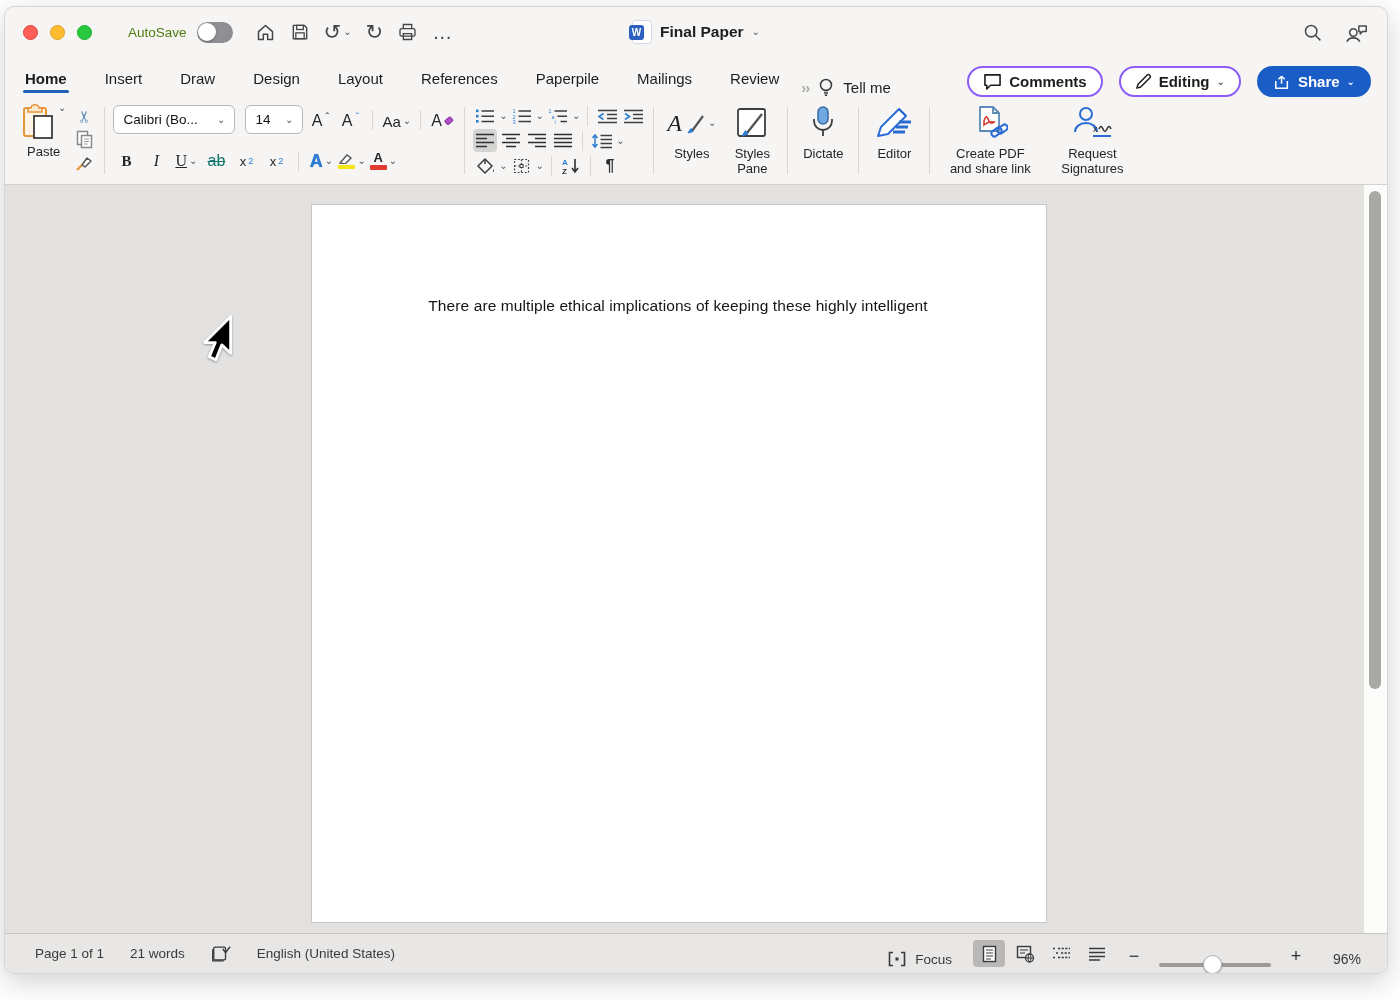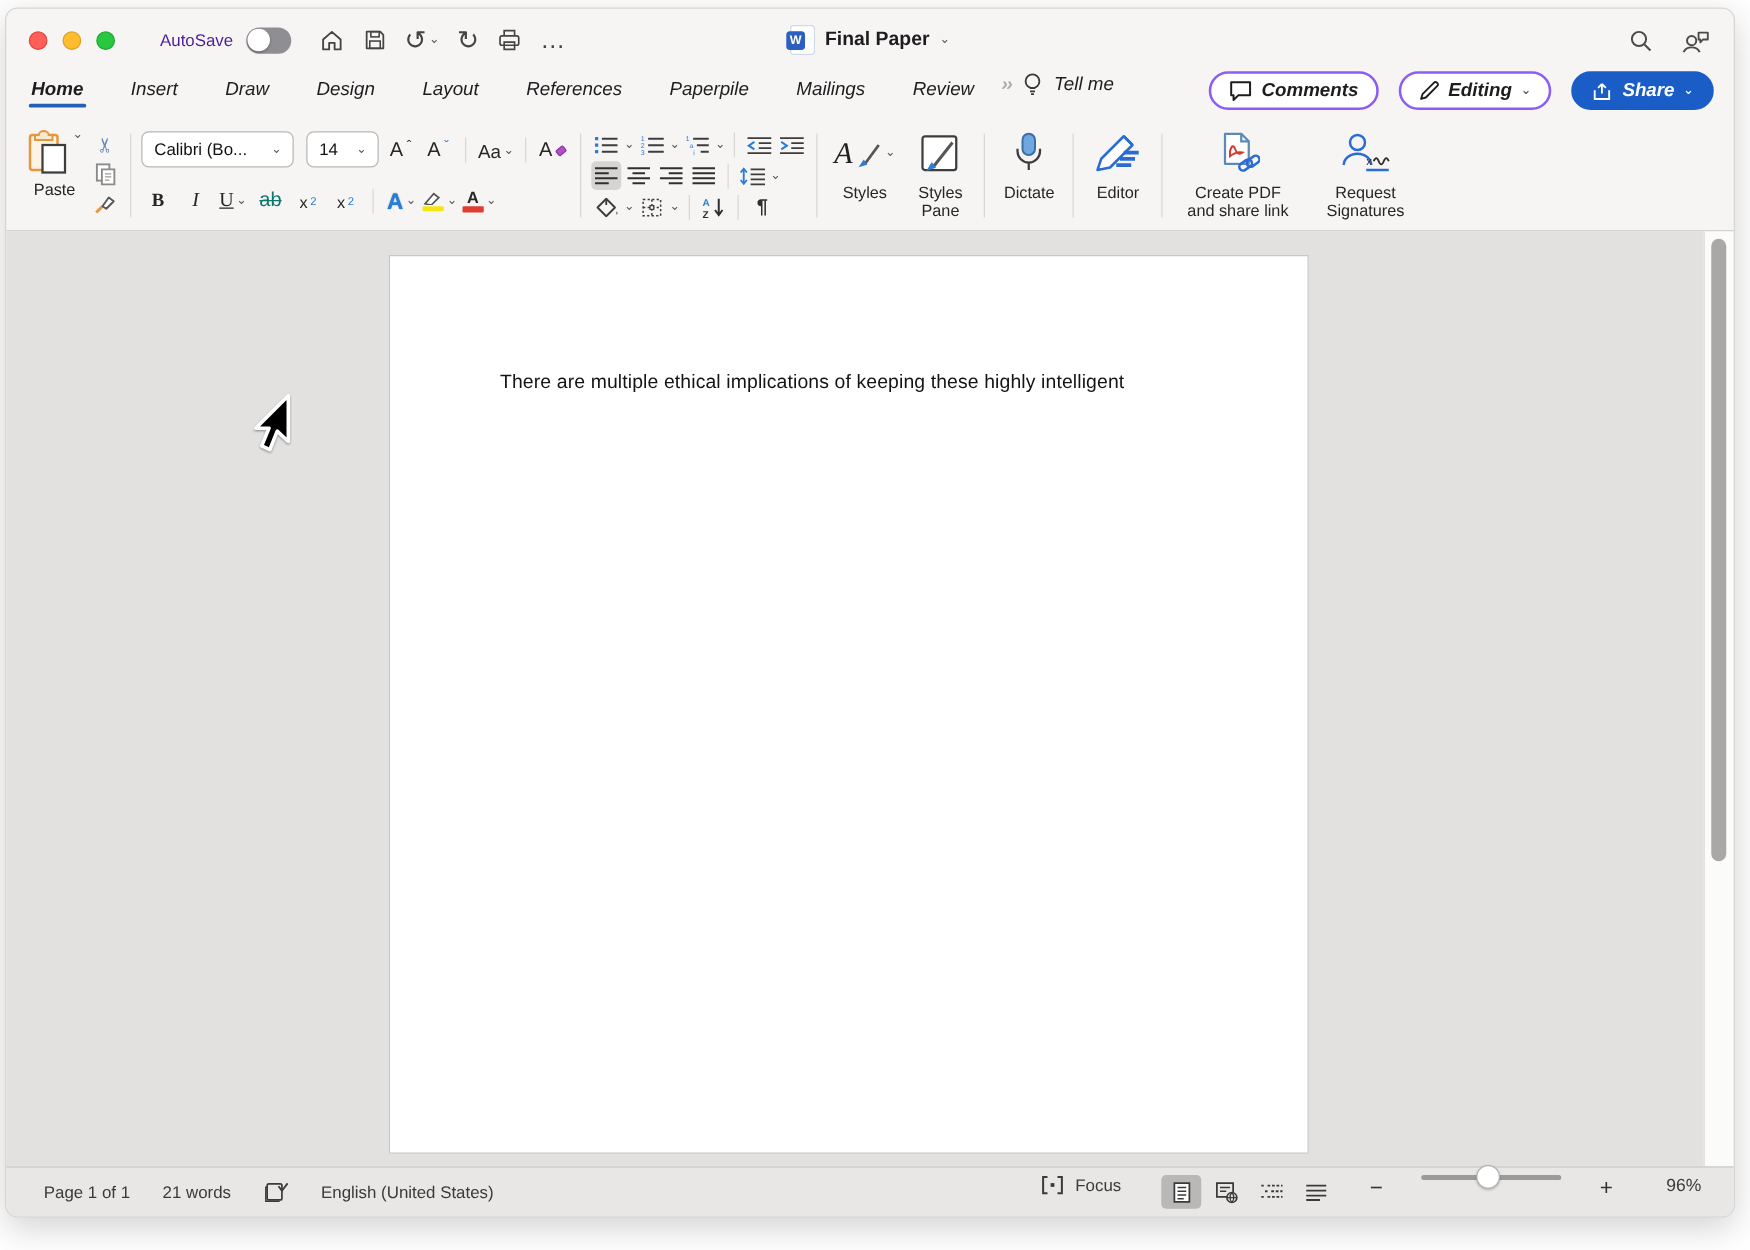--- a/index.html
+++ b/index.html
@@ -13,36 +13,36 @@
   .window{position:absolute;left:4px;top:6px;width:1384px;height:968px;background:var(--chrome);
     border:1px solid #d6d5d4;border-radius:10px;box-shadow:0 8px 28px rgba(0,0,0,.18);overflow:hidden;
     display:flex;flex-direction:column;}
   
   .titlebar{height:50px;display:flex;align-items:center;padding:0 18px;position:relative;flex:none;}
   .lights{display:flex;gap:12px;margin-right:36px;}
   .light{width:15px;height:15px;border-radius:50%;}
   .light.r{background:#ff5f57;border:1px solid #e0443e}
   .light.y{background:#febc2e;border:1px solid #dea123}
   .light.g{background:#28c840;border:1px solid #1aab29}
-  .autosave{font-size:13.5px;color:#4c1d95;margin-right:10px}
+  .autosave{font-size:13.5px;color:#4d7c0f;margin-right:10px}
   .toggle{width:36px;height:21px;border-radius:11px;background:#8e8e93;position:relative;margin-right:22px;}
   .toggle .knob{position:absolute;left:1.5px;top:1.5px;width:18px;height:18px;border-radius:50%;background:#fff;box-shadow:0 1px 2px rgba(0,0,0,.3)}
   .tb-icons{display:flex;align-items:center;gap:14px;color:#444}
   .tb-btn{display:flex;align-items:center;gap:2px;cursor:default}
   .chev{font-size:10px;color:#555;line-height:1}
   .undo-glyph,.redo-glyph{font-size:21px;color:#444;line-height:1;font-family:"DejaVu Sans",sans-serif}
   .more-glyph{font-size:20px;color:#444;letter-spacing:1px}
   .tl-center{position:absolute;left:50%;top:0;height:50px;transform:translateX(-50%);display:flex;align-items:center;gap:8px;}
   .wordfile{width:20px;height:24px;position:relative;background:#fff;border:1px solid #d0d9ea;border-radius:3px;}
   .wordfile i{position:absolute;left:-4px;top:4px;width:15px;height:15px;background:#2b5fc0;border-radius:3px;color:#fff;font-style:normal;
     font-size:10px;font-weight:bold;display:flex;align-items:center;justify-content:center}
   .doc-title{font-size:15.5px;font-weight:600;color:#1d1d1f}
   .tl-right{margin-left:auto;display:flex;align-items:center;gap:22px;color:#4a4a4a}
   
-  .tabrow{height:40px;display:flex;align-items:flex-start;padding:0 16px 0 18px;flex:none;font-style:italic;}
+  .tabrow{height:40px;display:flex;align-items:flex-end;padding:0 16px 0 18px;flex:none;}
   .tabs{display:flex;gap:34px;align-items:center}
   .tab{font-size:15px;color:#1d1d1f;position:relative;padding:6px 2px 10px;cursor:default}
   .tab.active{font-weight:700}
   .tab.active::after{content:"";position:absolute;left:0;right:0;bottom:4px;height:3.5px;border-radius:2px;background:var(--underline)}
   .tellme{display:flex;align-items:center;gap:9px;margin-left:20px}
   .ovf{font-size:15px;font-weight:700;color:#ababa9;letter-spacing:-1px}
   .tell-label{font-size:15px;color:#1d1d1f}
   .top-actions{margin-left:auto;display:flex;align-items:center;gap:16px}
   .pill{height:31px;display:flex;align-items:center;gap:7px;padding:0 14px;border:2px solid #8b5cf6;border-radius:16px;background:#fff;
     font-size:15px;font-weight:600;color:#1d1d1f;cursor:default}
@@ -85,29 +85,29 @@
   .paragrp{display:flex;flex-direction:column;justify-content:space-between;padding:6px 2px}
   .prow{display:flex;align-items:center;gap:2px;height:25px}
   .pbtn{min-width:24px;height:23px;display:flex;align-items:center;justify-content:center;border-radius:4px;cursor:default;gap:1px}
   .pbtn.sel{background:#d5d4d3}
   .pil{font-size:16px;color:#2f2f2f;font-weight:600}
   .bigbtn{display:flex;flex-direction:column;align-items:center;padding:7px 7px 4px;gap:4px;min-width:58px;cursor:default}
   .bigbtn .iconbox{height:38px;display:flex;align-items:center;justify-content:center;gap:2px}
   .stylesA{font-size:24px;font-style:italic;font-family:"Liberation Serif",serif;color:#222;line-height:24px}
   
   .docarea{flex:1;position:relative;background:#e2e1e0;overflow:hidden}
-  .page{position:absolute;left:306px;top:19px;width:736px;height:719px;background:#fff;border:1px solid #c8c7c5;}
+  .page{position:absolute;left:306px;top:19px;width:736px;height:719px;background:#fff;border:1px solid #c8c7c5;text-align:center;}
   .pagetext{margin:79px 90px 0 88px;font-size:15.5px;line-height:43px;color:#141414;letter-spacing:.1px}
   .cursor{position:absolute;left:196px;top:128px;filter:drop-shadow(0 1px 1px rgba(0,0,0,.35))}
   .scrollgutter{position:absolute;right:0;top:0;bottom:0;width:24px;background:#fbfbfa;border-left:1px solid #e3e2e1}
   .scrollthumb{position:absolute;left:5px;top:6px;width:12px;height:498px;background:#a9a8a7;border-radius:6px}
   
   .statusbar{height:40px;flex:none;background:#e8e7e5;border-top:1px solid #c6c5c3;display:flex;align-items:center;
     padding:0 26px 0 30px;font-size:13.5px;color:#3a3a3a;gap:26px}
-  .sb-right{margin-left:auto;display:flex;align-items:flex-start;gap:24px}
+  .sb-right{margin-left:auto;display:flex;align-items:flex-end;gap:13px}
   .focusbtn{display:flex;align-items:center;gap:8px;cursor:default}
   .views{display:flex;align-items:center;gap:4px;margin-left:8px}
   .viewbtn{width:32px;height:27px;display:flex;align-items:center;justify-content:center;border-radius:4px;cursor:default}
   .viewbtn.sel{background:#b9b8b6}
   .zoomminus,.zoomplus{font-size:18px;color:#333;width:16px;text-align:center;cursor:default}
   .slider{width:112px;height:4px;background:#9c9b99;border-radius:2px;position:relative;margin:0 4px;cursor:default}
   .slider .thumb{position:absolute;left:44px;top:-8px;width:19px;height:19px;border-radius:50%;background:#fff;
     border:1px solid #b5b4b2;box-shadow:0 1px 2px rgba(0,0,0,.25)}
   .zoompct{width:44px;text-align:right;font-size:14px}
 </style>

